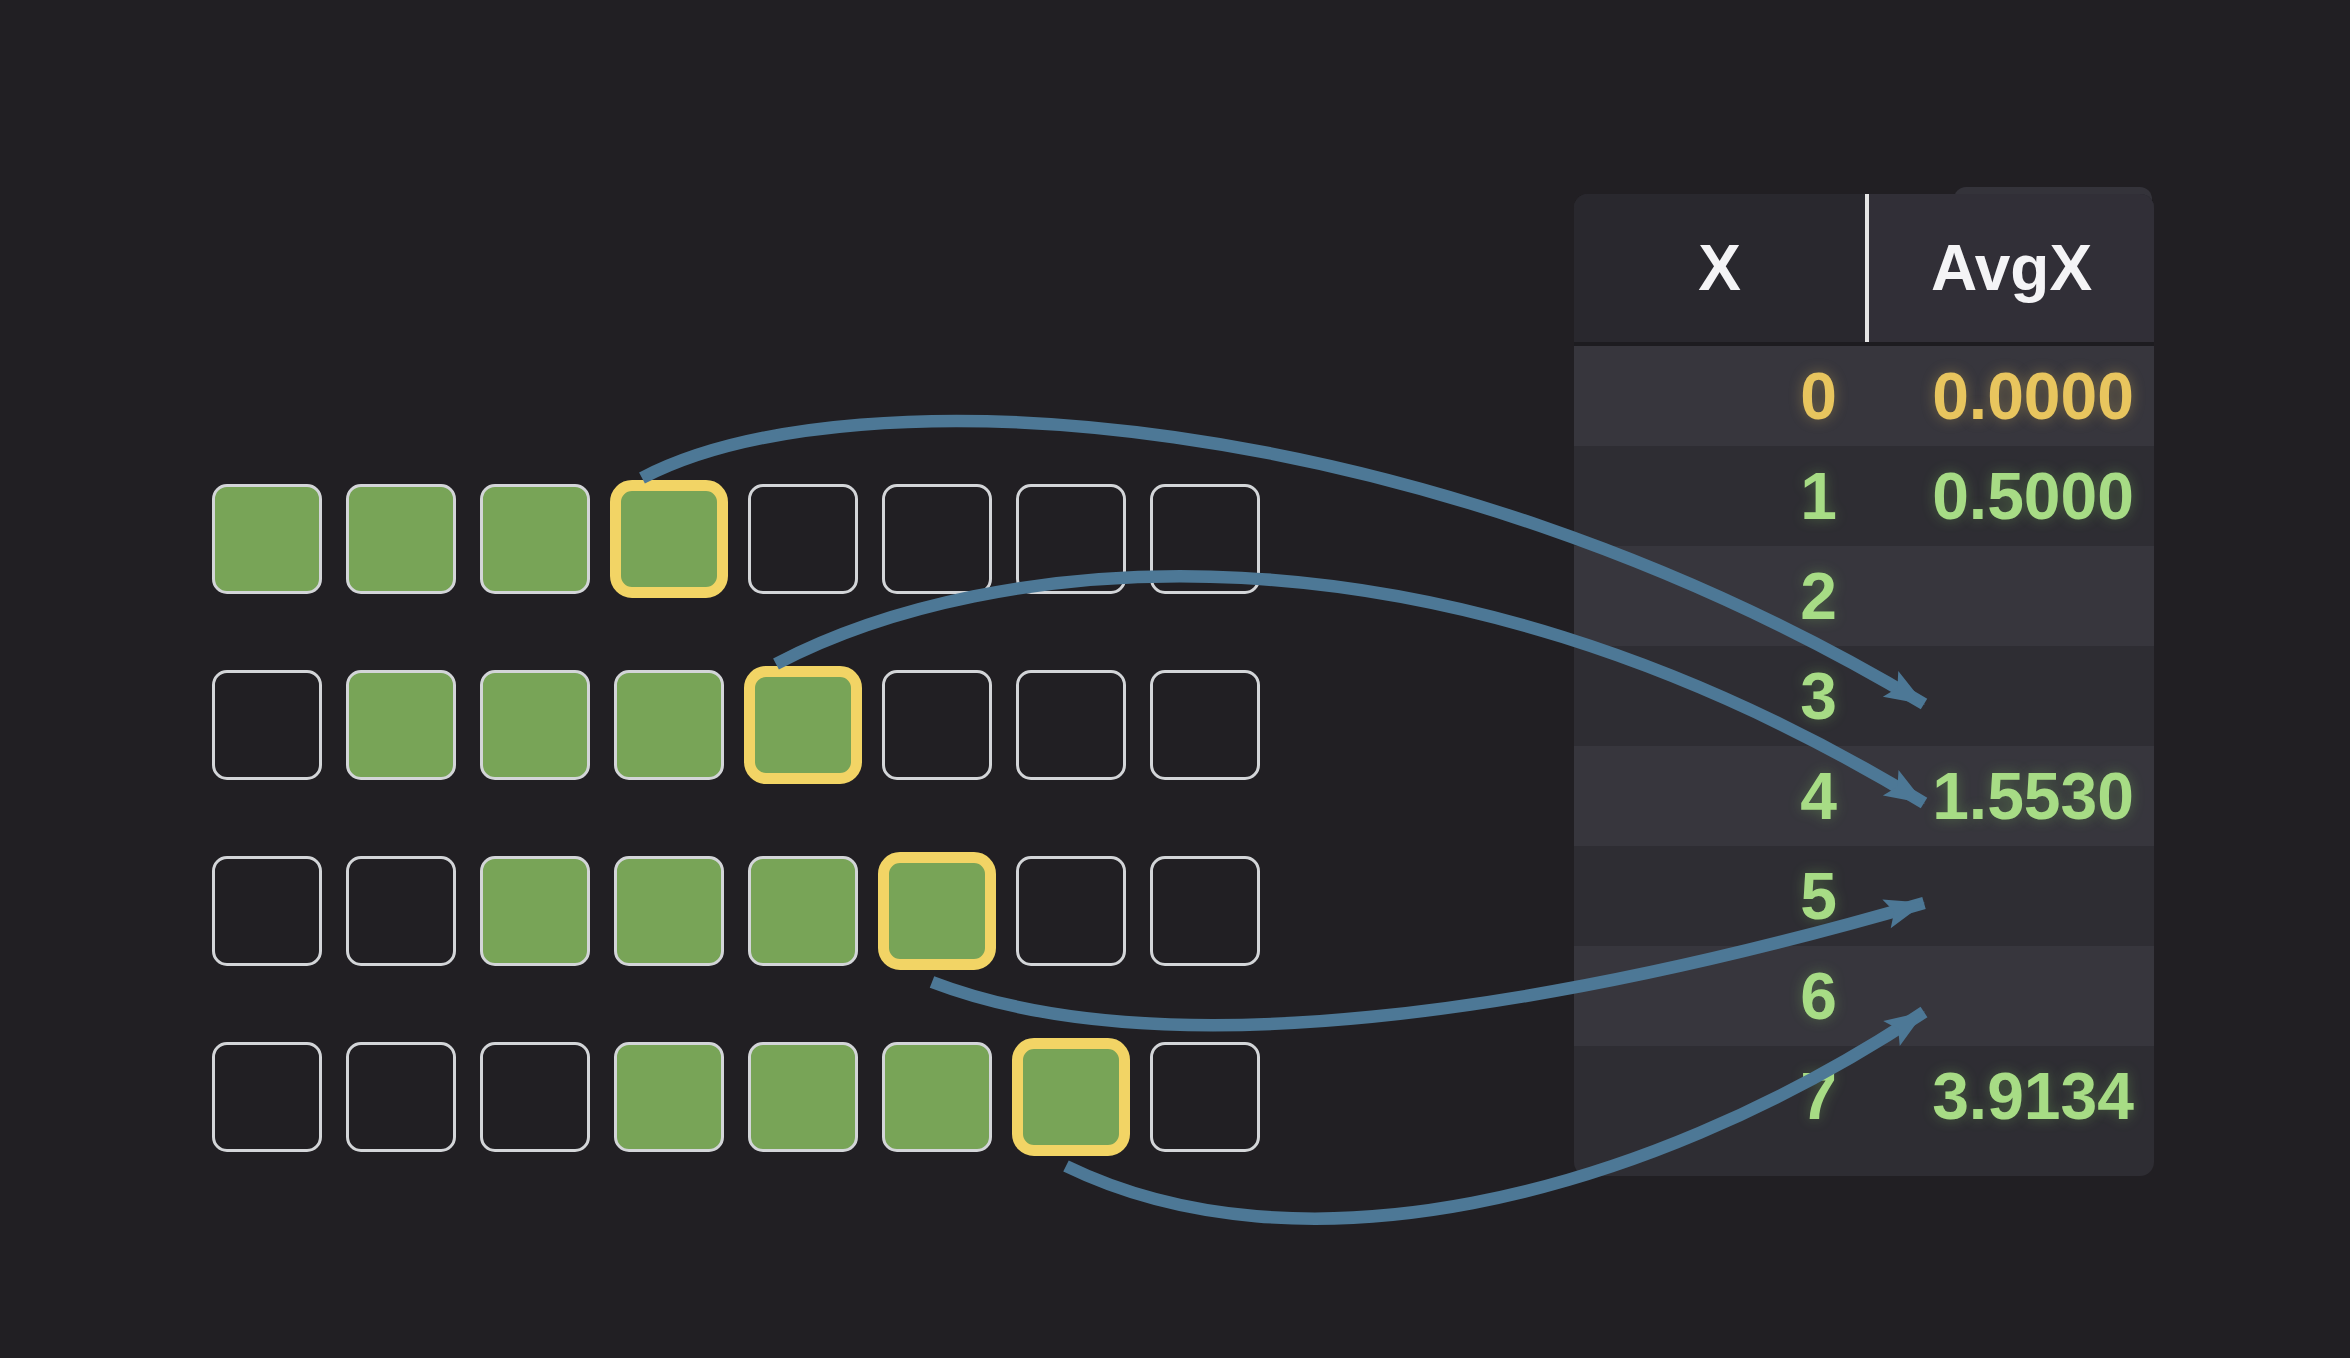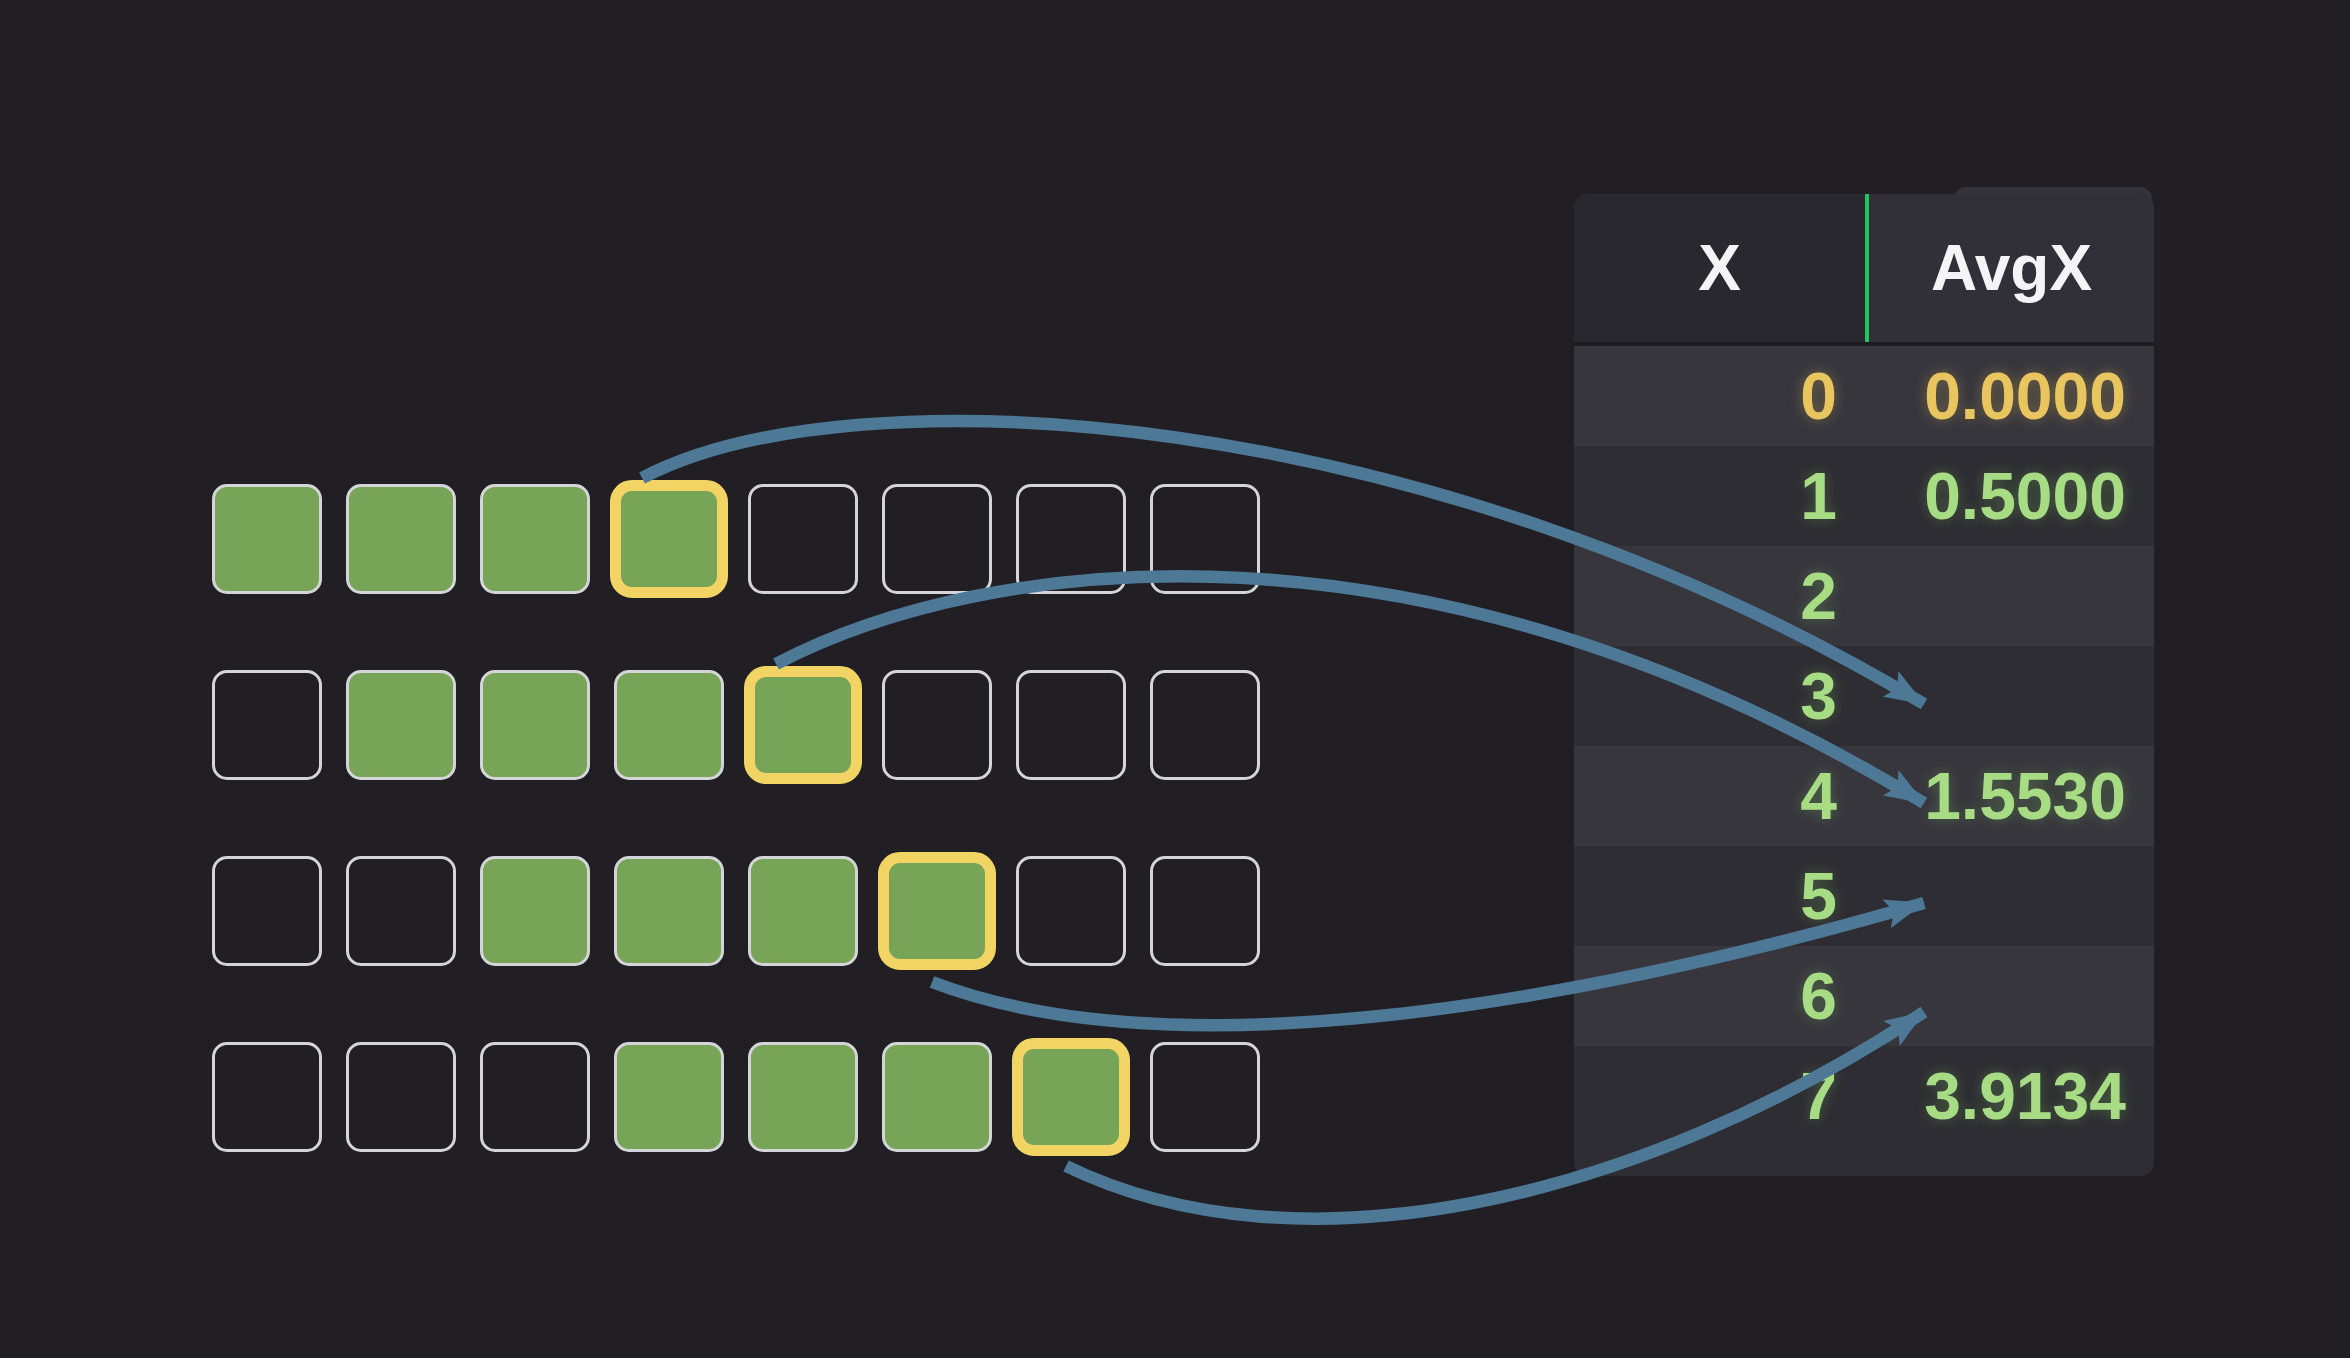--- a/index.html
+++ b/index.html
@@ -13,26 +13,26 @@
   .cell.hl{width:118px;height:118px;border:11px solid #f2d465;border-radius:22px;}
   
   .tab-sliver{position:absolute;left:1954px;top:187px;width:198px;height:60px;
               background:#34333a;border-radius:12px 12px 0 0;}
   .table-card{position:absolute;left:1574px;top:194px;width:580px;height:982px;
               background:#2e2d33;border-radius:14px;overflow:hidden;}
   .thead{display:flex;height:152px;background:#29282e;border-bottom:4px solid #1d1c20;box-sizing:border-box;}
   .th{display:flex;align-items:center;justify-content:center;color:#f4f4f6;
       font-size:64px;font-weight:700;}
   .th.x{flex:0 0 291px;}
-  .th.avg{flex:1;background:#312f37;border-left:4px solid #22c55e;box-sizing:border-box;}
+  .th.avg{flex:1;background:#312f37;border-left:4px solid #e5e5e5;box-sizing:border-box;}
   .trow{display:flex;height:100px;align-items:center;font-size:66px;font-weight:700;}
   .trow.even{background:#37363d;}
   .td{box-sizing:border-box;}
   .tdx{width:293px;text-align:right;padding-right:30px;}
-  .tda{flex:1;text-align:right;padding-right:28px;}
+  .tda{flex:1;text-align:right;padding-right:20px;}
   .gold{color:#e8c55e;text-shadow:0 0 14px rgba(232,197,94,.35);}
   .green{color:#a7dc85;text-shadow:0 0 14px rgba(140,220,100,.30);}
   
   #arrows{position:absolute;left:0;top:0;pointer-events:none;}
   #arrows path.arrow{fill:none;stroke:#4d7896;stroke-width:12.5px;}
 </style>
 </head>
 <body>
 
 <div class="stage">

